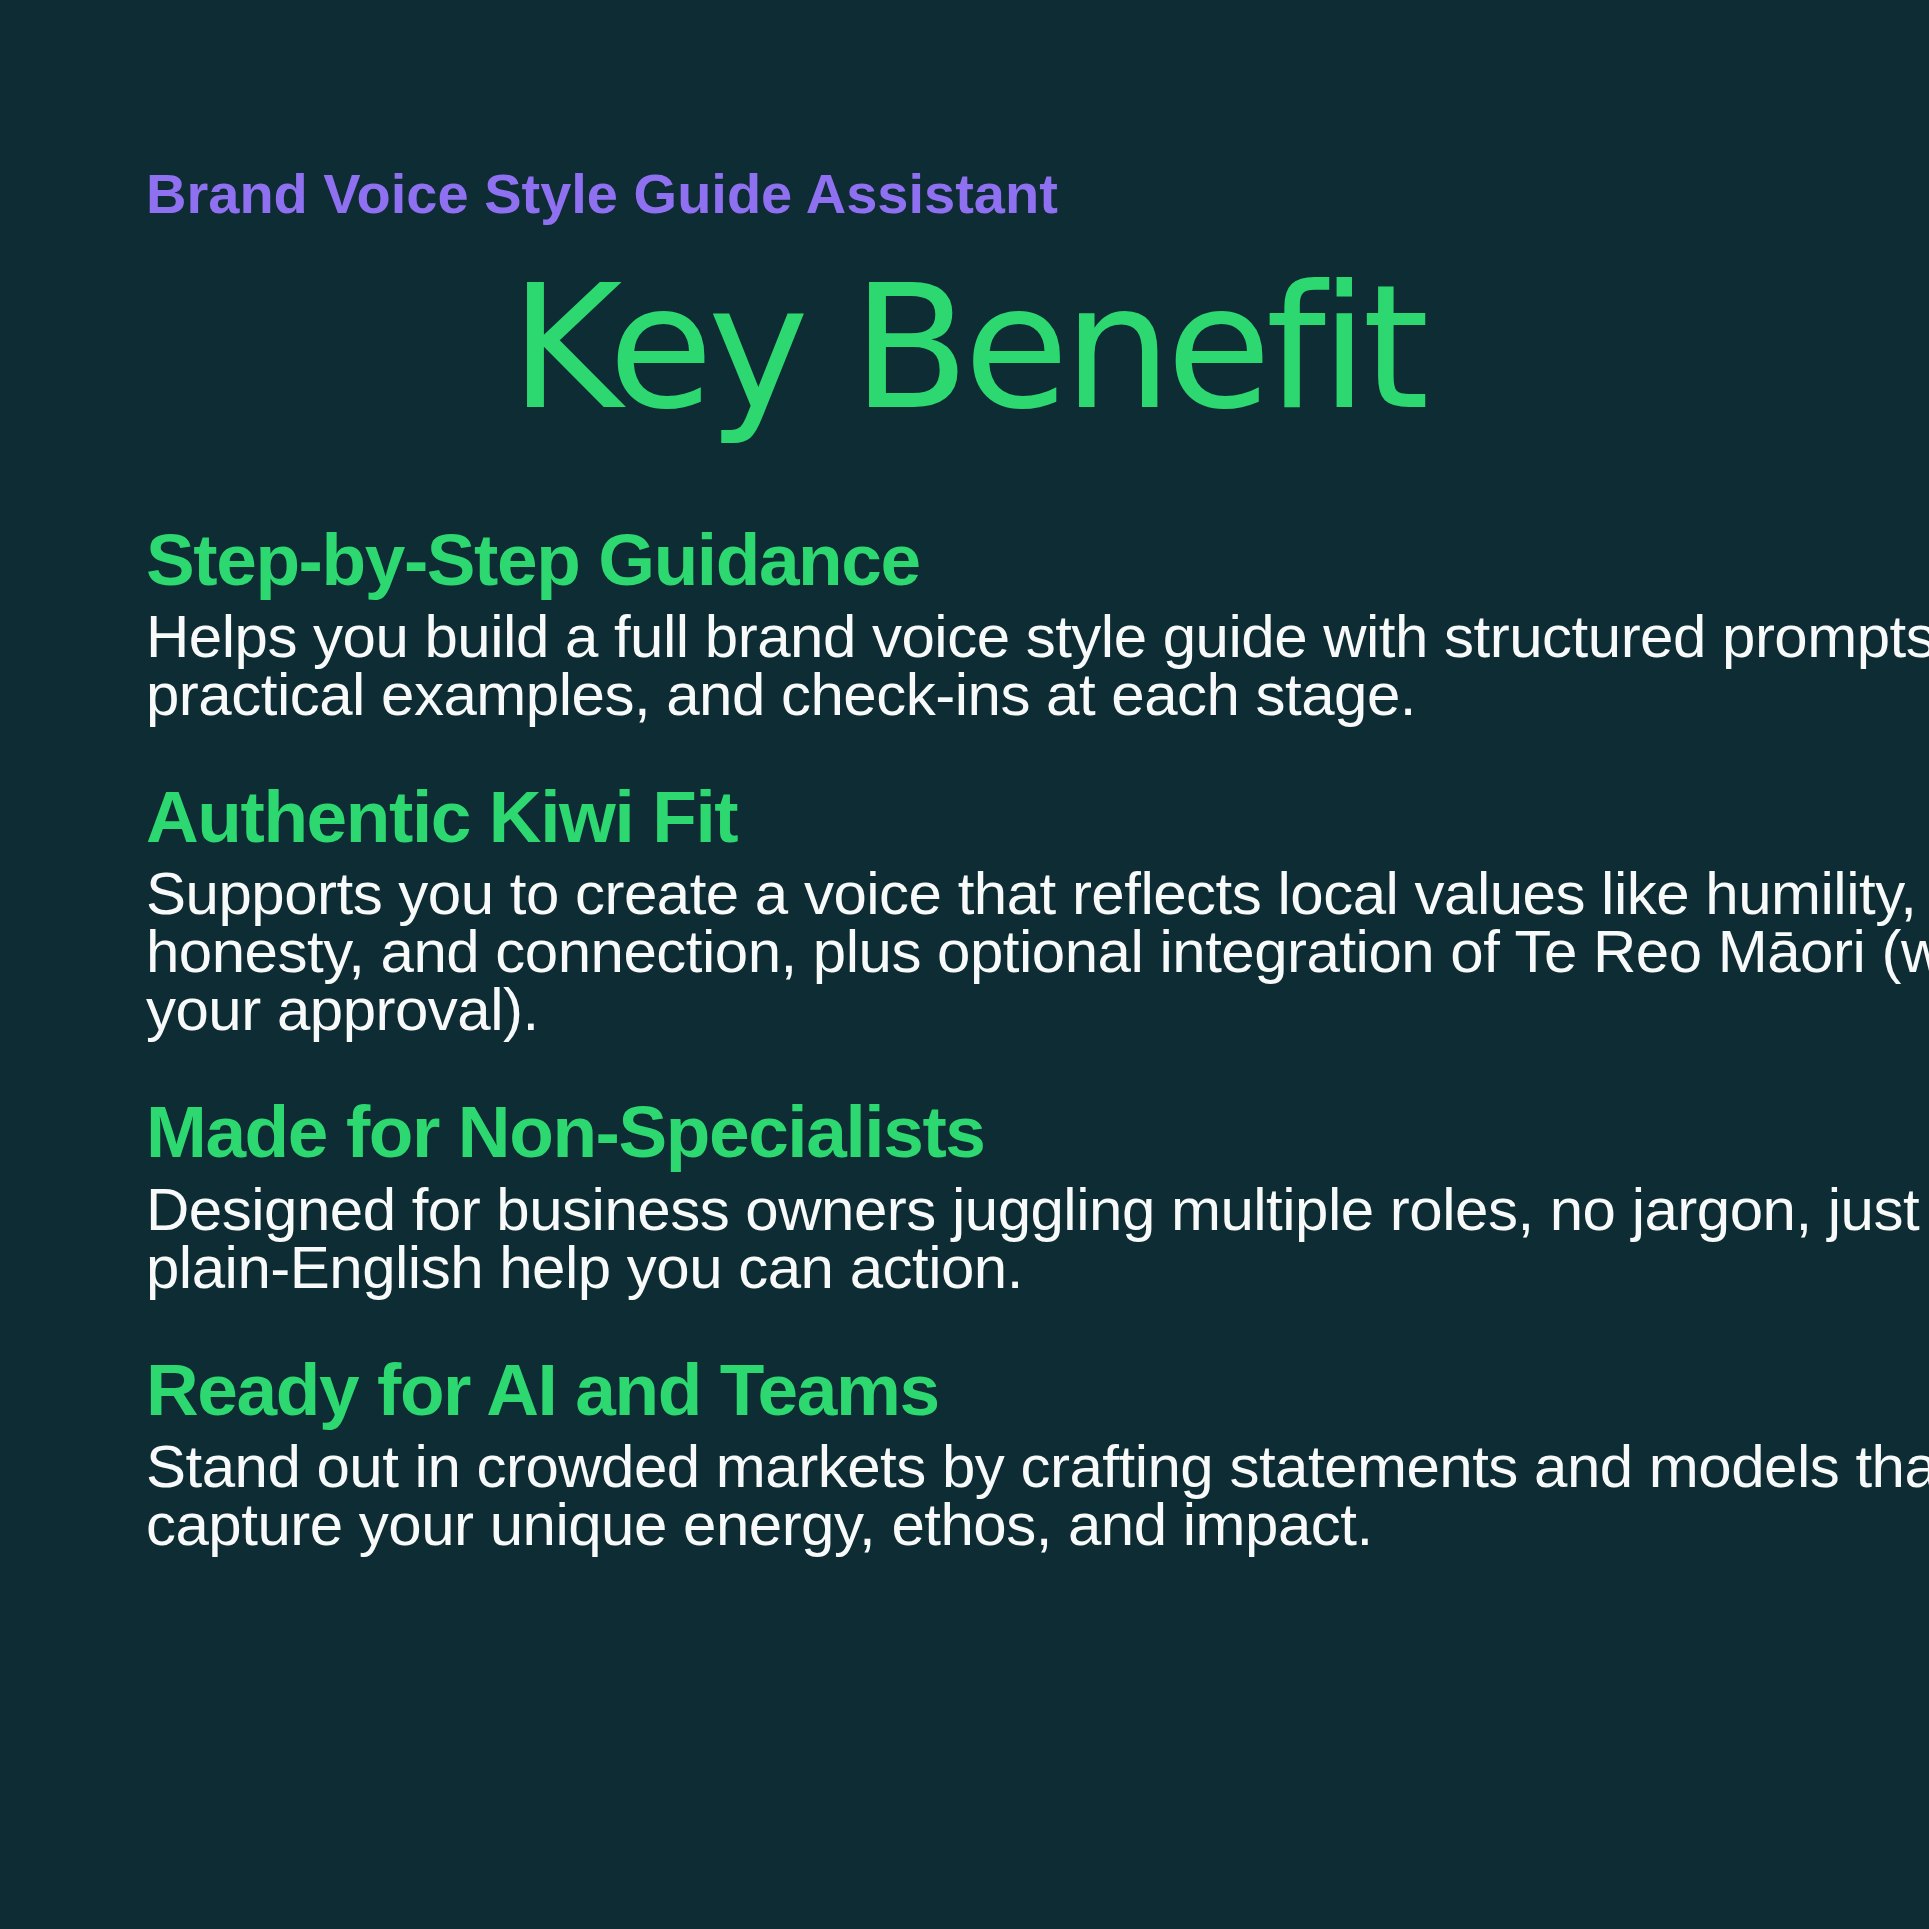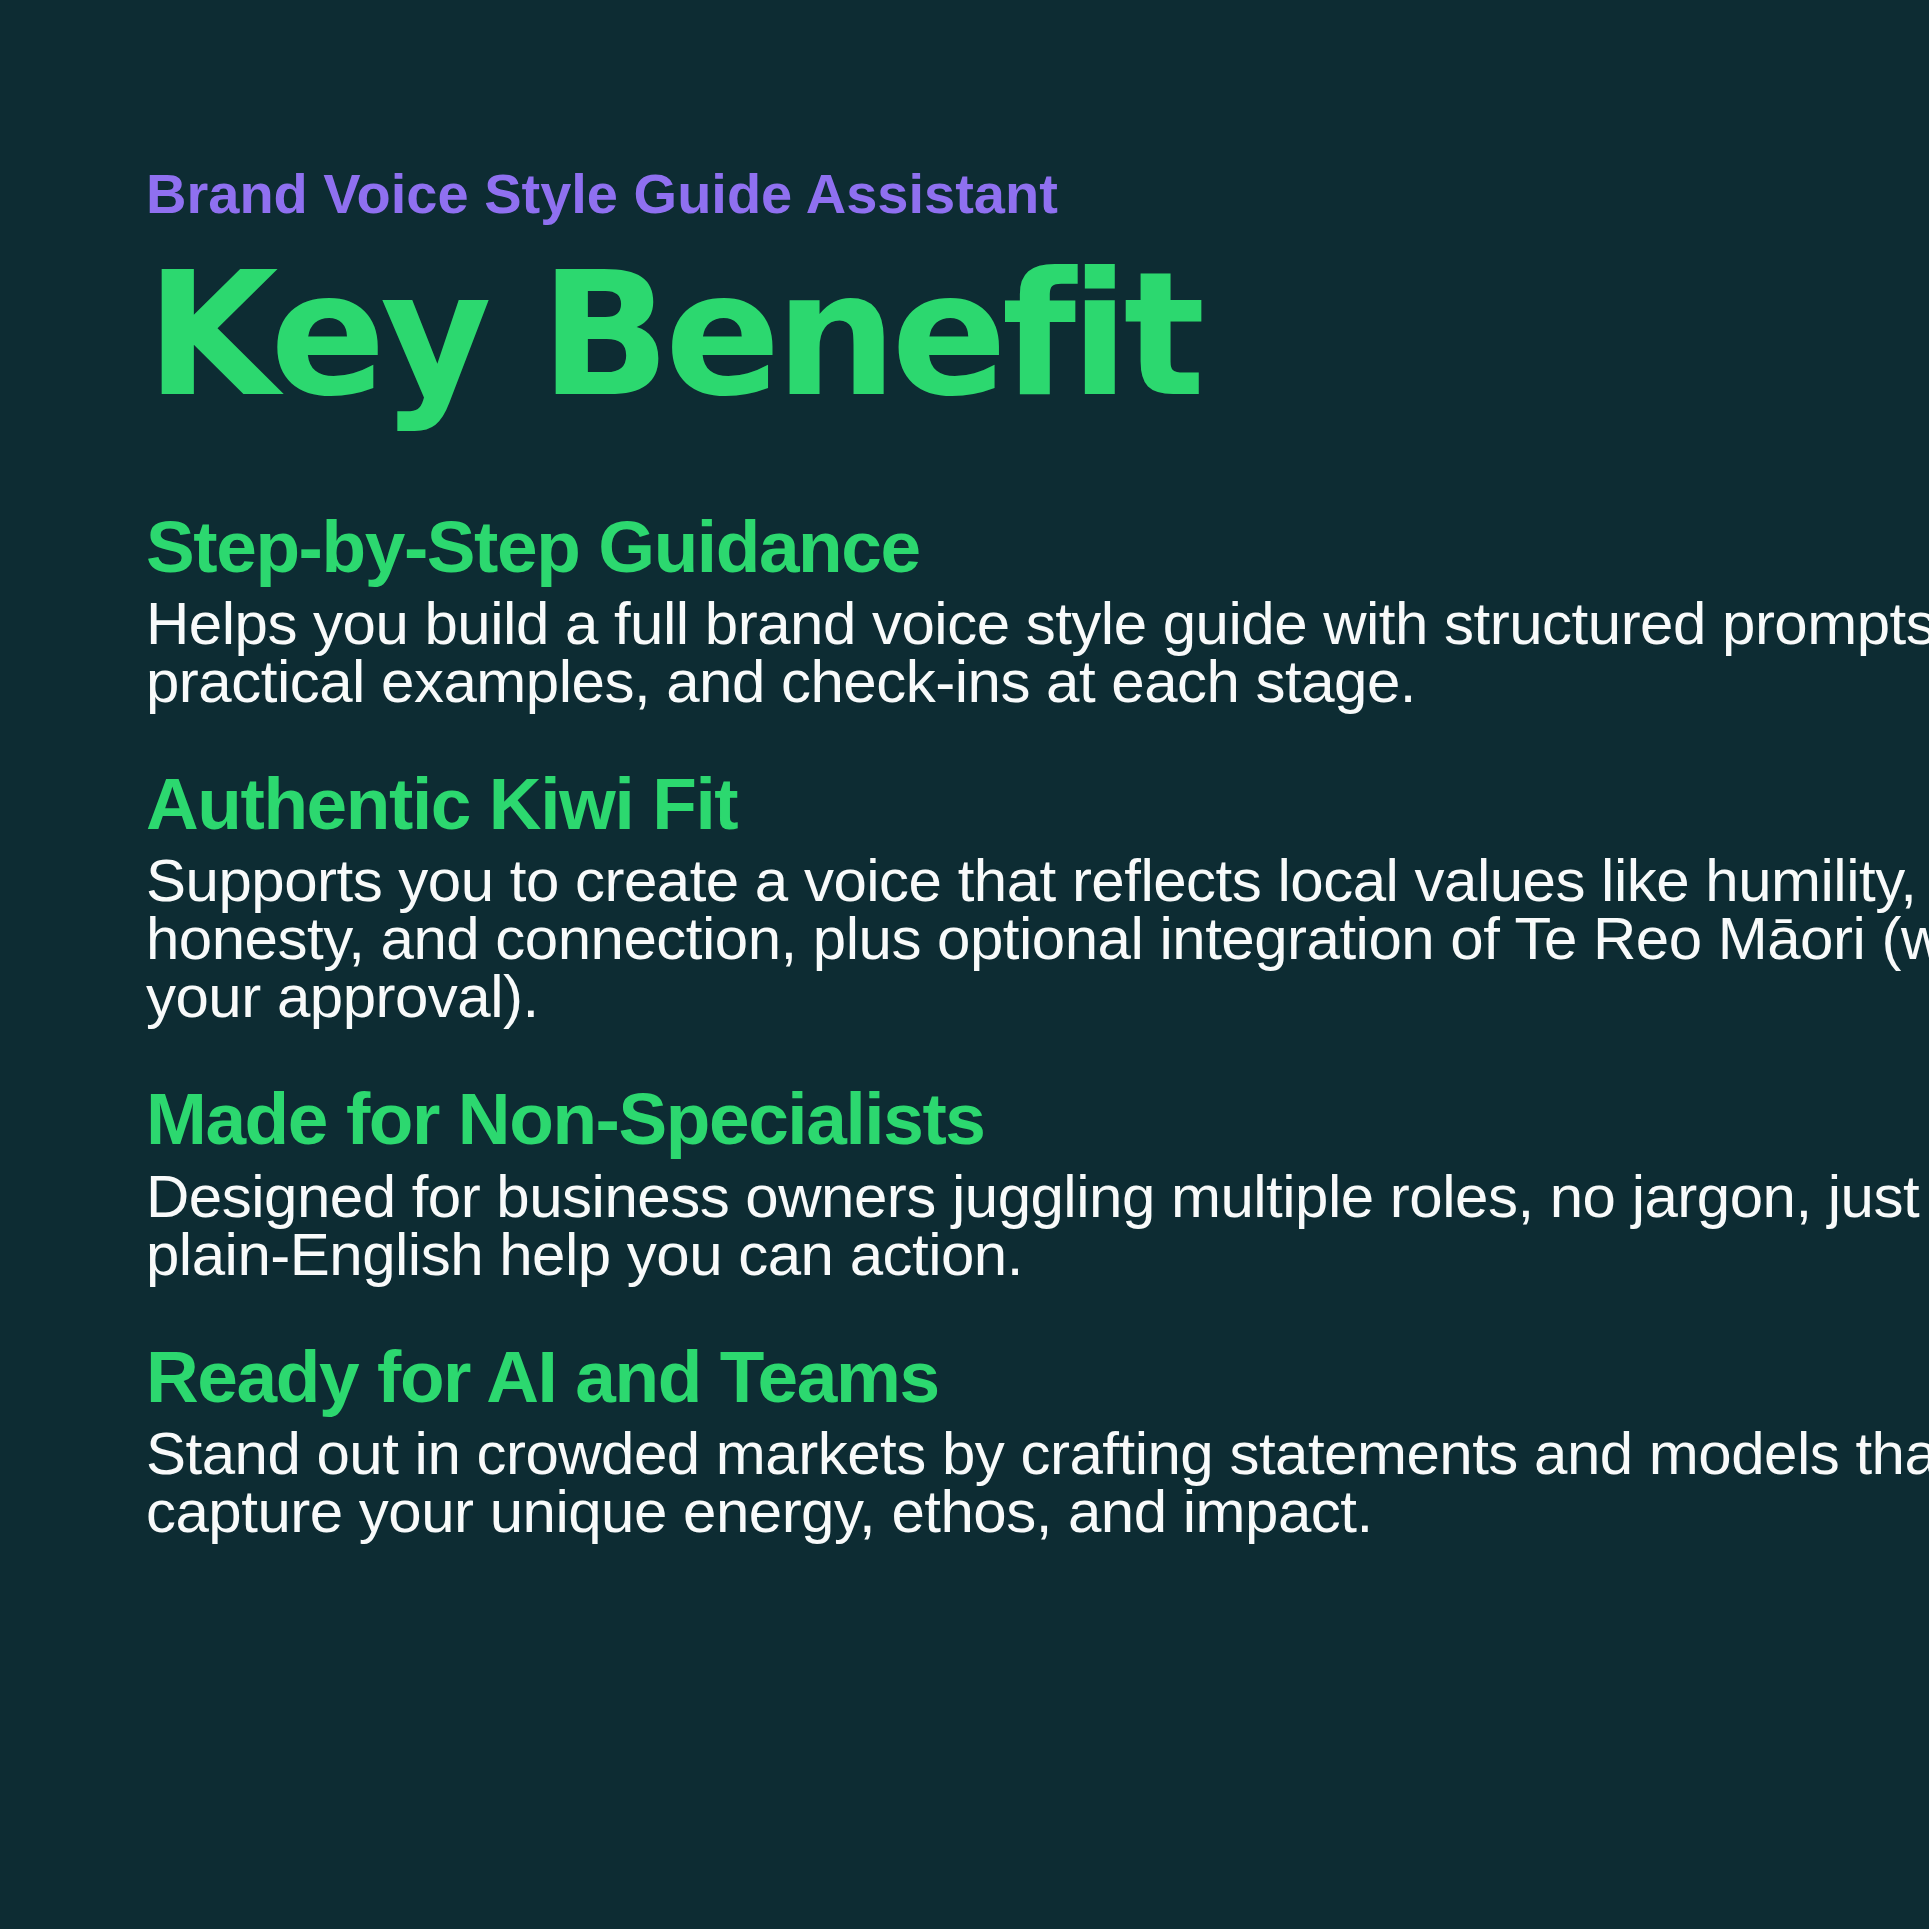--- a/index.html
+++ b/index.html
@@ -26,24 +26,25 @@
     color:var(--purple);
     font-size:56px;
     font-weight:700;
     letter-spacing:0px;
     line-height:1.2;
   }
   .page-title{
     color:var(--green);
     font-family:"DejaVu Sans","Liberation Sans",sans-serif;
     font-size:171px;
-    font-weight:700;
+    font-weight:400;
     letter-spacing:-5.6px;
     line-height:1.12;
-    margin-top:12px;
+    margin-top:25px;
+    text-align:center;
   }
   .sections{
     margin-top:77px;
   }
   .section{
     margin-top:54px;
   }
   .section:first-child{
     margin-top:0;
   }

